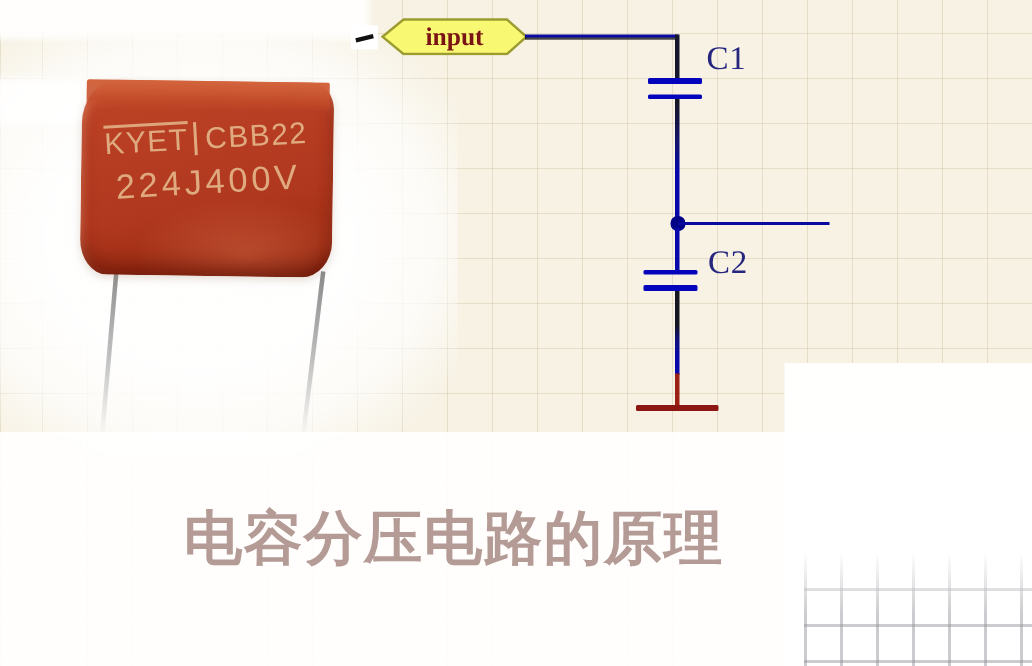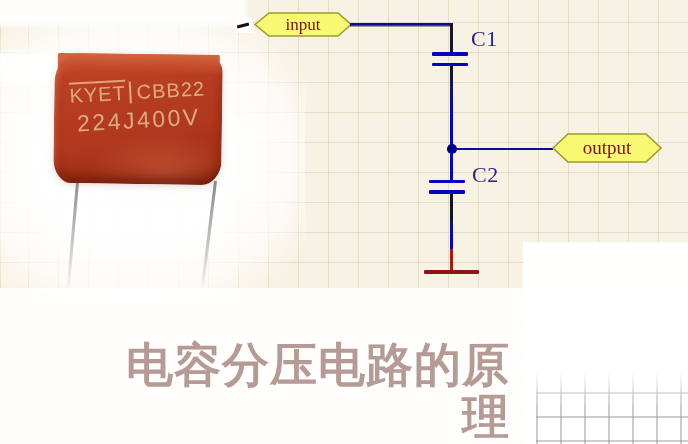--- a/index.html
+++ b/index.html
@@ -61,21 +61,21 @@
   .c2-plate-bot{left:429px; top:190.4px;}
   .junction-dot{position:absolute; left:447px; top:144px; width:9.5px; height:9.5px;
                 border-radius:50%; background:#020288;}
   .comp-label{position:absolute; font-family:"Liberation Serif", serif; font-size:22px;
               line-height:1; color:#26267f; letter-spacing:0.5px;}
   .c1-label{left:471px; top:28px;}
   .c2-label{left:472px; top:164px;}
   .gnd-stem{position:absolute; left:449.7px; top:249px; width:3.2px; height:22px; background:#9a1f14;}
   .gnd-bar{position:absolute; left:424px; top:269.5px; width:55px; height:4.6px;
            background:#8c1712; border-radius:1px;}
-  .port{position:absolute;}
+  .port{position:absolute;font-weight:bold;}
   .port svg{position:absolute; left:0; top:0; width:100%; height:100%;}
   .port-label{position:absolute; inset:0; display:flex; align-items:center; justify-content:center;
               font-family:"Liberation Serif", serif; color:#7a1414;}
   .port-input{left:254px; top:12px; width:98px; height:25px;}
   .port-input .port-label{font-size:17px;}
   .port-output{left:552px; top:133px; width:110px; height:30px;}
   .port-output .port-label{font-size:19px;}
   .tick-white{position:absolute; left:234px; top:17px; width:18px; height:16px; background:#fff;}
   .tick-dash{position:absolute; left:237px; top:24px; width:12px; height:2.6px; background:#111;
              transform:rotate(-14deg);}
@@ -108,22 +108,22 @@
     position:absolute; left:0; right:0; top:27px; text-align:center;
     transform:rotate(-4deg); color:#e3b488; opacity:0.92;
   }
   .cap-print-line1{font-size:20px; letter-spacing:1px; white-space:nowrap;}
   .cap-brand{text-decoration:overline; text-decoration-color:rgba(227,180,136,0.95); padding-right:2px;}
   .cap-divider{display:inline-block; width:2px; height:22px; background:#e3b488;
                vertical-align:-4px; margin:0 5px 0 2px;}
   .cap-print-line2{font-size:23px; letter-spacing:2.5px; margin-top:3px; white-space:nowrap;}
   
   .caption-title{
-    position:absolute; left:95px; top:339px; width:415px; text-align:right;
-    font-size:47px; line-height:1.1; font-weight:bold; letter-spacing:1px;
+    position:absolute; left:95px; top:339px; width:415px; text-align:center;
+    font-size:39px; line-height:1.1; font-weight:bold; letter-spacing:1px;
     color:#b59b95; font-family:"DejaVu Sans", sans-serif;
   }
 </style>
 </head>
 <body>
 
 <div class="stage">
 
   <div class="bg-grid"></div>
   <div class="photo-backdrop"></div>
@@ -145,26 +145,20 @@
     <div class="wire wire-v1"></div>
 
     <div class="plate c1-plate-top"></div>
     <div class="plate c1-plate-bot"></div>
     <div class="comp-label c1-label">C1</div>
 
     <div class="wire wire-v2"></div>
     <div class="junction-dot"></div>
     <div class="wire wire-h2"></div>
 
-    <div class="port port-output">
-      <svg viewBox="0 0 110 30" preserveAspectRatio="none">
-        <polygon points="1,15 16,1 94,1 109,15 94,29 16,29" stroke-width="1.6" fill="#f8f873" stroke="#9c9c30"></polygon>
-      </svg>
-      <div class="port-label">output</div>
-    </div>
 
     <div class="wire wire-v3"></div>
     <div class="plate c2-plate-top"></div>
     <div class="plate c2-plate-bot"></div>
     <div class="comp-label c2-label">C2</div>
 
     <div class="wire wire-v4"></div>
     <div class="gnd-stem"></div>
     <div class="gnd-bar"></div>
   </div>

